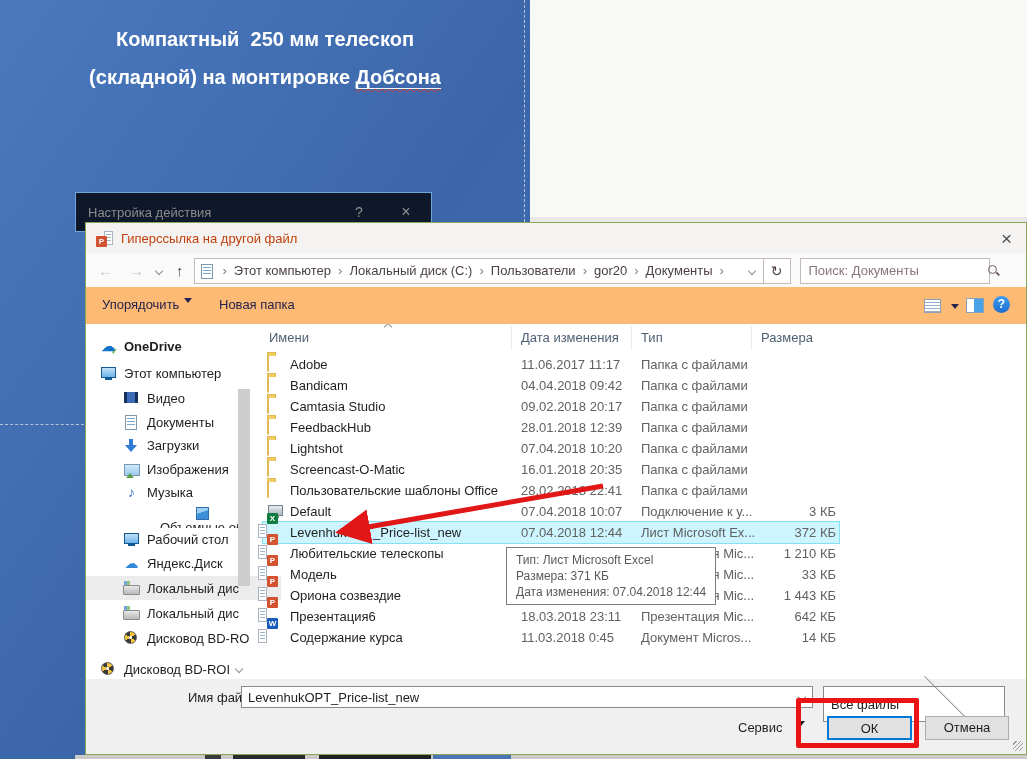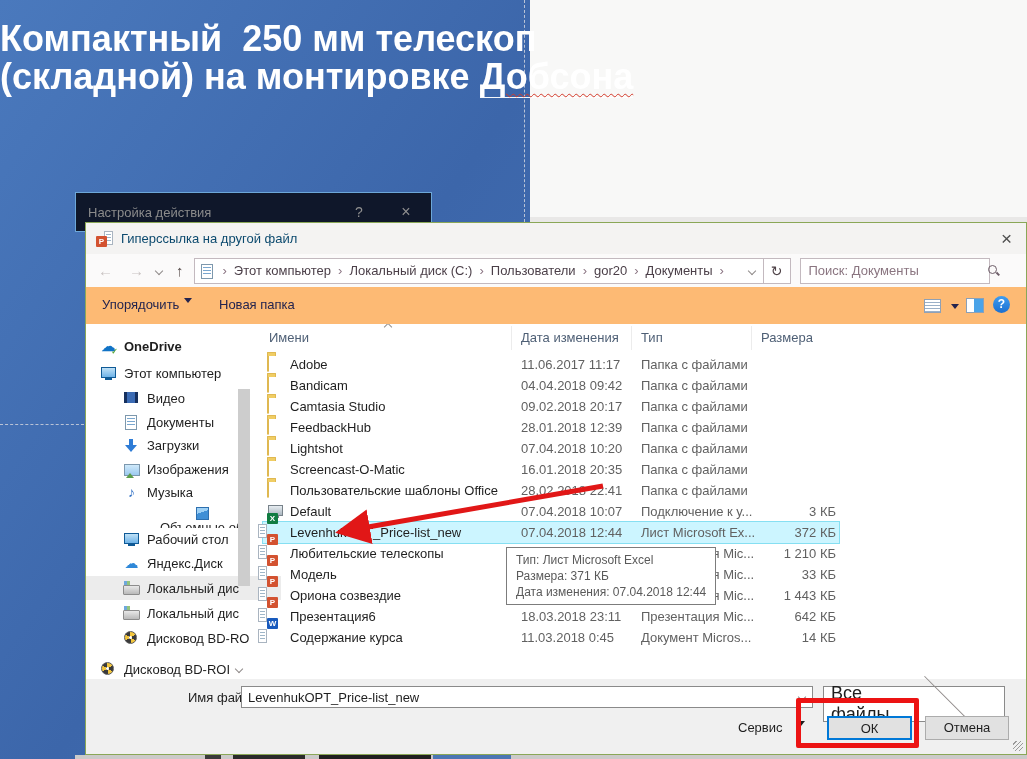--- a/index.html
+++ b/index.html
@@ -7,38 +7,38 @@
        font-family:"Liberation Sans",sans-serif;background:#f8f8f7;
        -webkit-font-smoothing:antialiased}
   
   .slide-blue{position:absolute;left:0;top:0;width:530px;height:759px;
     background:linear-gradient(125deg,#4a79bd 0%,#3c66aa 55%,#4470b5 100%)}
   .slide-right{position:absolute;left:530px;top:0;right:0;height:223px;background:#f8f8f7}
   .slide-right-edge{position:absolute;left:530px;right:0;top:217px;height:5px;background:#e9e8e7}
   .guide-v{position:absolute;left:524px;top:0;height:222px;width:0;border-left:1px dashed #b9c3d6}
   .guide-h{position:absolute;left:0;top:424px;width:84px;height:0;border-top:1px dashed #b9c3d6}
   .slide-title{position:absolute;left:0;top:20px;width:530px;text-align:center;color:#fff;
-    font-size:36px;font-weight:600;line-height:38px;white-space:pre}
+    font-size:20px;font-weight:600;line-height:38px;white-space:pre}
   .missp{border-bottom:1px solid rgba(255,255,255,.95)}
   .missp i{font-style:normal;text-decoration:underline;text-decoration-style:wavy;
     text-decoration-color:#d43a2a;text-decoration-thickness:1px;text-underline-offset:4px}
   .bottom-strip{position:absolute;left:75px;right:0;top:755px;height:4px;background:#cbcac9}
   .bottom-strip b{position:absolute;top:0;height:4px}
   
   .adlg{position:absolute;left:75px;top:192px;width:355px;height:38px;background:#0f172a;
     border:1px solid #6da7d8;z-index:5;display:flex;align-items:center}
   .adlg .t{flex:1;padding-left:12px;font-size:13px;color:#8b8b8b}
   .adlg .q{width:44px;text-align:center;color:#8f8f8f;font-size:14px}
   .adlg .x{width:50px;text-align:center;color:#8f8f8f;font-size:16px}
   
   .dlg{position:absolute;left:85px;top:222px;width:942px;height:533px;box-sizing:border-box;
     border:1px solid #8aa757;background:#f0f0f0;z-index:10}
   .dlg-title{position:absolute;left:0;top:0;right:0;height:31px;background:#f4f3f2;
     display:flex;align-items:center;padding:0 10px;box-sizing:border-box}
-  .dlg-title .txt{flex:1;font-size:13px;color:#0c4a6e;margin-left:8px}
+  .dlg-title .txt{flex:1;font-size:13px;color:#c2410c;margin-left:8px}
   .dlg-title .x{font-size:19px;color:#4f4f4f;line-height:1;padding:0 4px;cursor:default}
   
   .addr-row{position:absolute;left:0;top:31px;right:0;height:33px;background:#fbfafa;
     display:flex;align-items:center}
   .nav{font-size:15px;line-height:1;margin-left:12px}
   .nav.back,.nav.fwd{color:#c9c3c2}
   .nav.up{color:#5a4f4e}
   .chev{display:inline-block;width:5px;height:5px;border-right:1.4px solid #8f8a89;
     border-bottom:1.4px solid #8f8a89;transform:rotate(45deg);vertical-align:middle}
   .chev.up{transform:rotate(-135deg)}
@@ -152,21 +152,21 @@
   
   .footer{position:absolute;left:0;right:0;bottom:0;height:75px;background:#f0f0f0}
   .footer .lbl{position:absolute;left:102px;top:11px;font-size:13px;color:#1e1e1e}
   .fname-box{position:absolute;left:155px;top:7px;width:572px;height:22px;background:#fff;
     border:1px solid #8a8a8a;box-sizing:border-box;display:flex;align-items:center}
   .fname-box input{flex:1;border:none;outline:none;font-size:13px;color:#1e1e1e;
     font-family:"Liberation Sans",sans-serif;padding:0 6px;background:transparent}
   .fname-box .chev{margin-right:7px}
   .ftype-box{position:absolute;left:737px;top:7px;width:182px;height:36px;background:#fff;
     border:1px solid #8a8a8a;box-sizing:border-box;display:flex;align-items:center;
-    font-size:18px;color:#1e1e1e;padding:0 7px}
+    font-size:13px;color:#1e1e1e;padding:0 7px}
   .ftype-box span{flex:1}
   .tools{position:absolute;left:652px;top:41px;font-size:13px;color:#1e1e1e}
   .tools .tri{border-top-color:#1e1e1e;margin-left:14px}
   .btn{position:absolute;top:37px;height:24px;font-size:13px;color:#1e1e1e;text-align:center;
     line-height:22px;box-sizing:border-box;background:#e1e1e1}
   .btn.ok{left:741px;width:85px;border:2px solid #0078d7}
   .btn.cancel{left:839px;width:84px;border:1px solid #acacac}
   .grip{position:absolute;right:3px;bottom:3px;width:10px;height:10px;
     background:repeating-linear-gradient(135deg,transparent 0 2px,#9a9a9a 2px 3px)}
   

